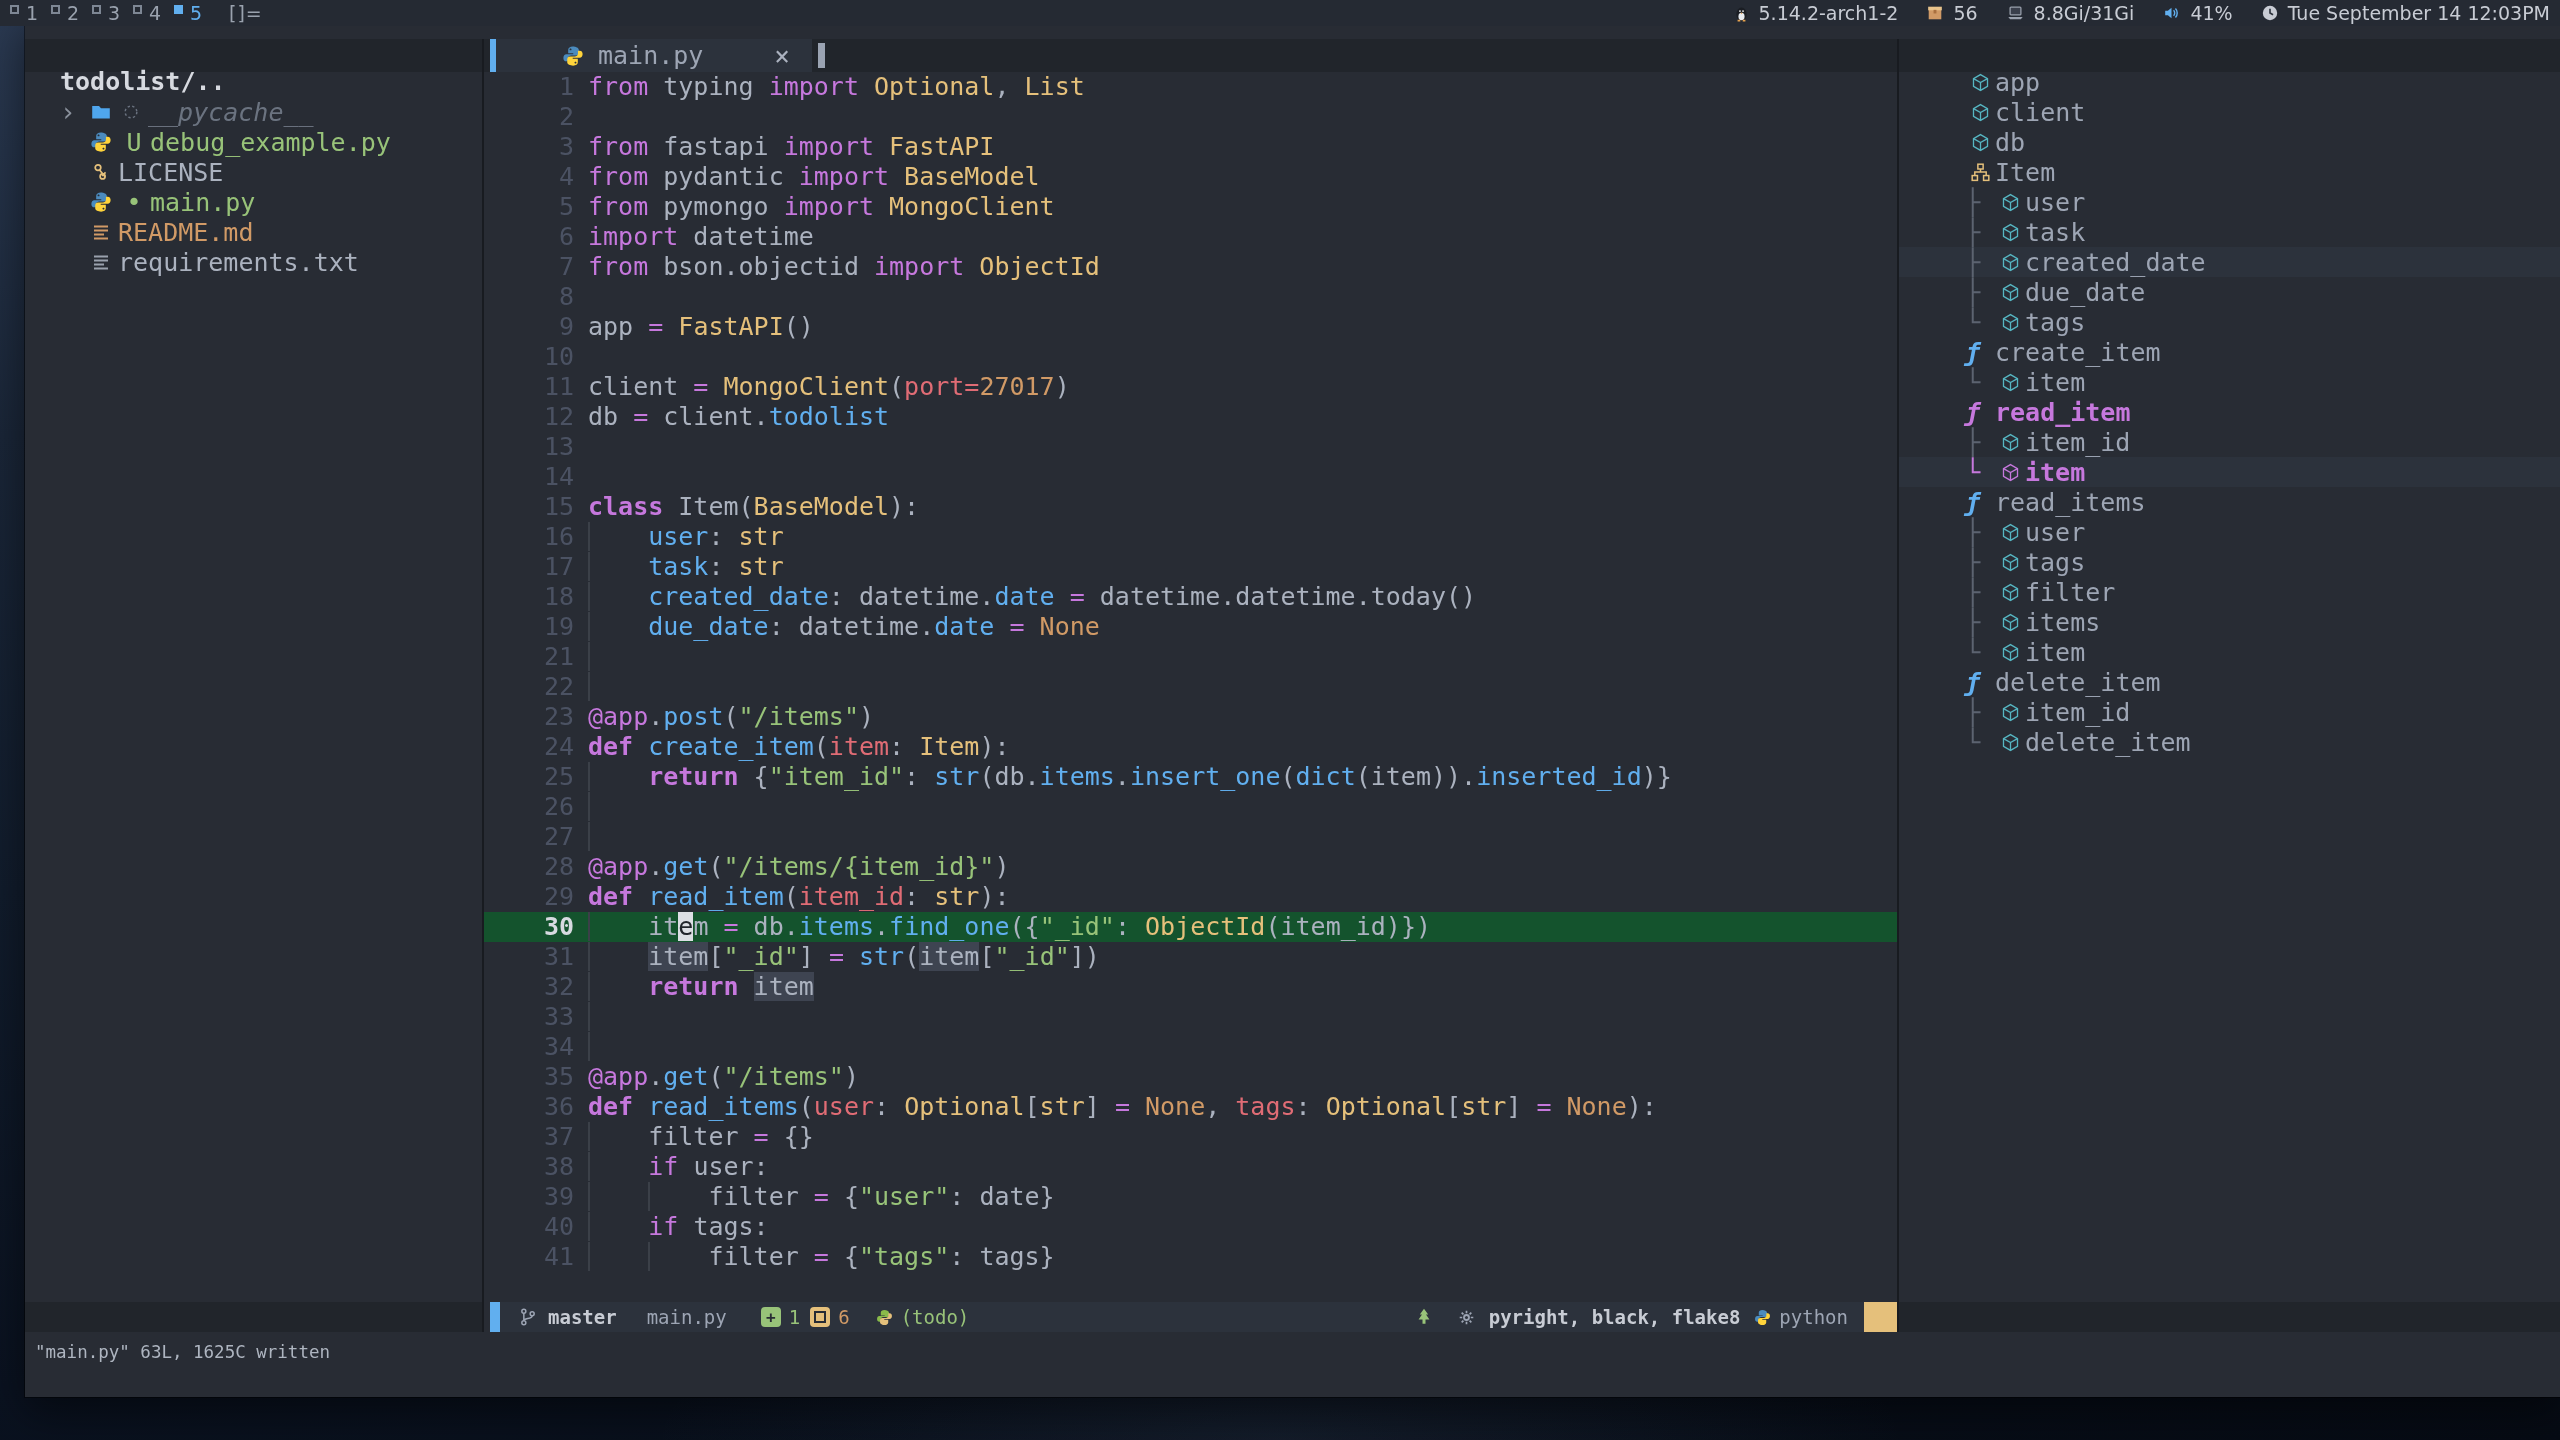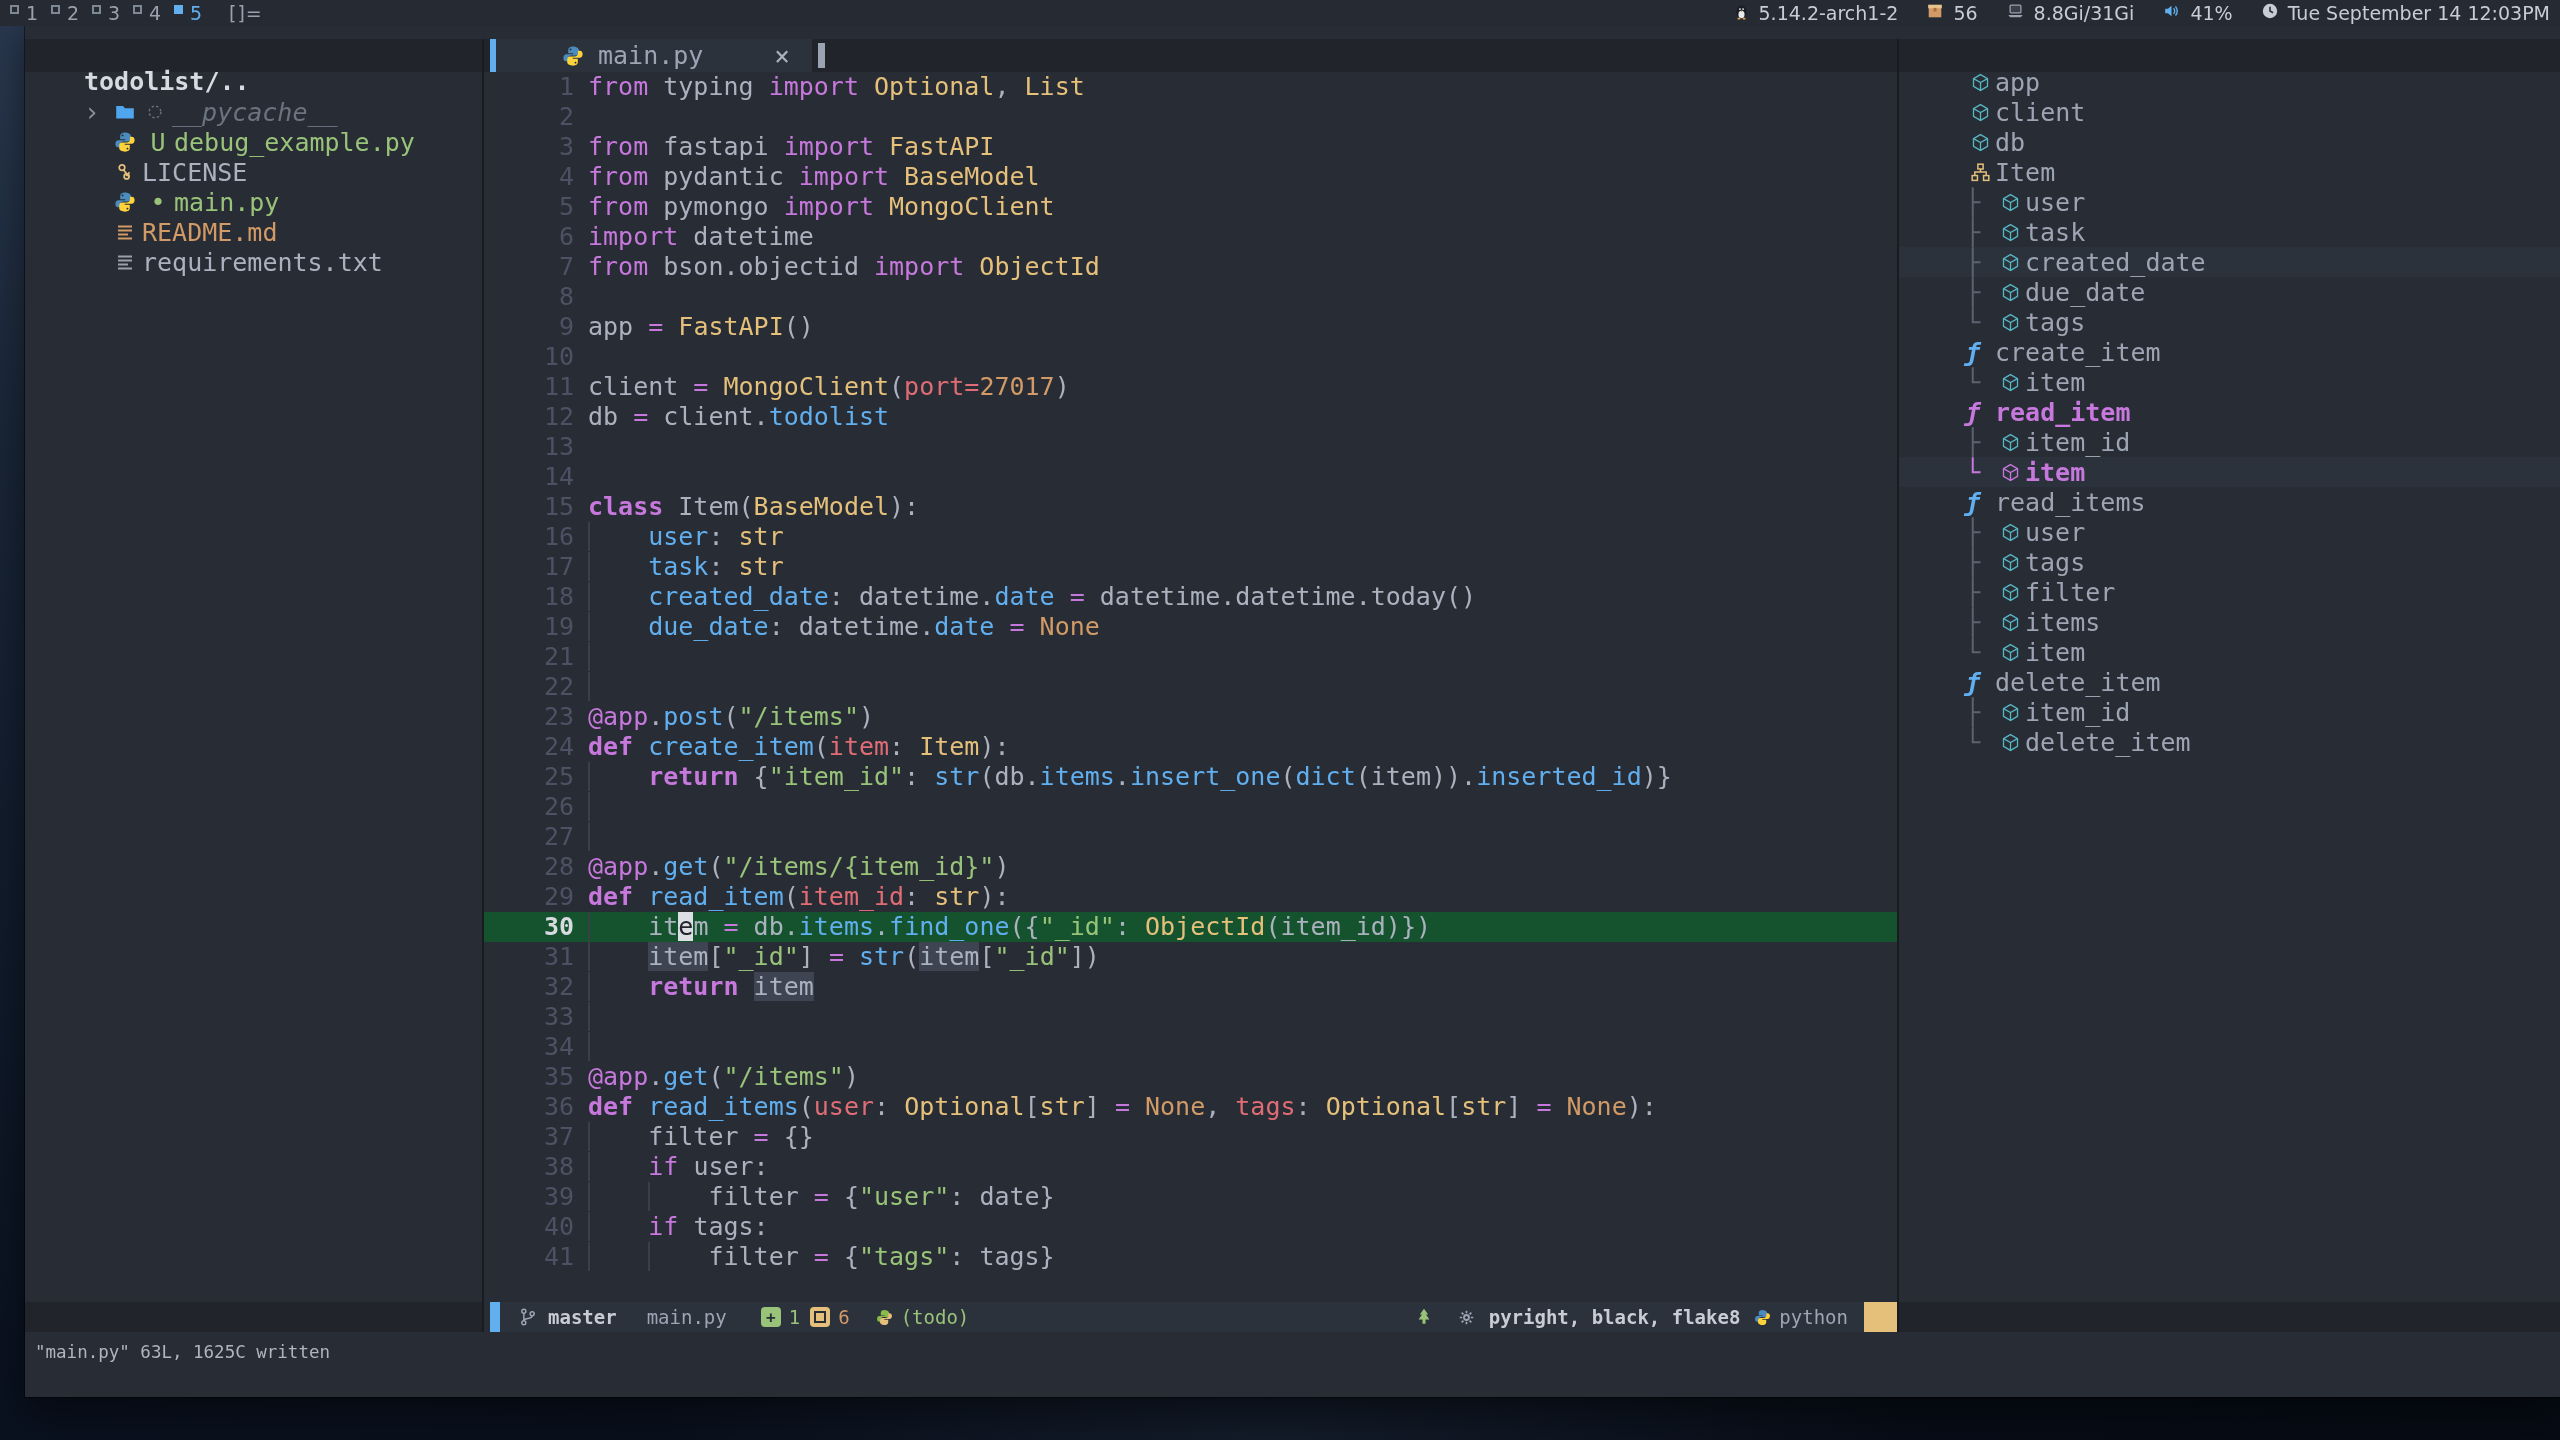--- a/index.html
+++ b/index.html
@@ -20,39 +20,39 @@
   #topbar { position:absolute; left:0; top:0; width:2560px; height:26px; background:#252a33;
     display:flex; align-items:center; font-family:"DejaVu Sans", sans-serif; font-size:19px; color:#9aa2ae; z-index:5;}
   #workspaces { display:flex; align-items:center; padding-left:10px; }
   .ws { display:flex; align-items:center; gap:7px; width:41px; cursor:default; }
   .ws .sq { width:9px; height:9px; border:2px solid #7e8794; margin-top:-8px; }
   .ws.active .sq { background:#61afef; border-color:#61afef; }
   .ws .wnum { color:#9aa2ae; }
   .ws.active .wnum { color:#61afef; }
   #layout-ind { margin-left:14px; color:#9aa2ae; letter-spacing:1px;}
   #status-items { margin-left:auto; display:flex; align-items:center; gap:28px; padding-right:10px; color:#c8ccd4;}
-  .sti { display:flex; align-items:flex-start; gap:9px; }
+  .sti { display:flex; align-items:center; gap:9px; }
   .ic { display:inline-flex; align-items:center; justify-content:center; }
   .ic svg { display:block; }
 
   
   #window { position:absolute; left:25px; top:15px; width:2535px; height:1382px; background:#282c34;
     box-shadow:0 0 0 1px rgba(0,0,0,.45), 0 14px 40px rgba(0,0,0,.5); font-size:25px; color:#abb2bf; }
 
   
   #tabline { position:absolute; left:0; top:24px; width:100%; height:33px; background:#21252b; display:flex; }
   #tab-indicator { position:absolute; left:465px; top:0; width:6px; height:33px; background:#61afef; }
   #tab { position:absolute; left:471px; top:0; width:316px; height:33px; background:#2c323c;
     display:flex; align-items:center; gap:14px; padding-left:66px; color:#9da5b4; }
   #tab .tab-label { flex:none; }
   #tab .tab-close { margin-left:auto; padding-right:22px; color:#abb2bf; font-size:26px; }
   #tab-cursor { position:absolute; left:793px; top:4px; width:7px; height:25px; background:#9aa3b2; }
 
   
-  #filetree { position:absolute; left:0; top:52px; width:455px; bottom:97px; overflow:hidden;padding-left:24px; }
+  #filetree { position:absolute; left:0; top:52px; width:455px; bottom:97px; overflow:hidden; }
   #tree-root { height:30px; line-height:30px; padding-left:35px; color:#d7dae0; font-weight:bold; }
   .frow { height:30px; display:flex; align-items:center; padding-left:35px; }
   .frow .arrow { width:28px; color:#8a919c; font-size:26px; }
   .frow .ic { width:26px; margin-right:4px; }
   .frow .fstat { width:32px; text-align:center; }
   .fname { white-space:pre; }
   .f-dir { color:#6b7380; font-style:italic; }
   .f-added { color:#98c379; }
   .f-readme { color:#d19a66; }
   .f-plain { color:#abb2bf; }

